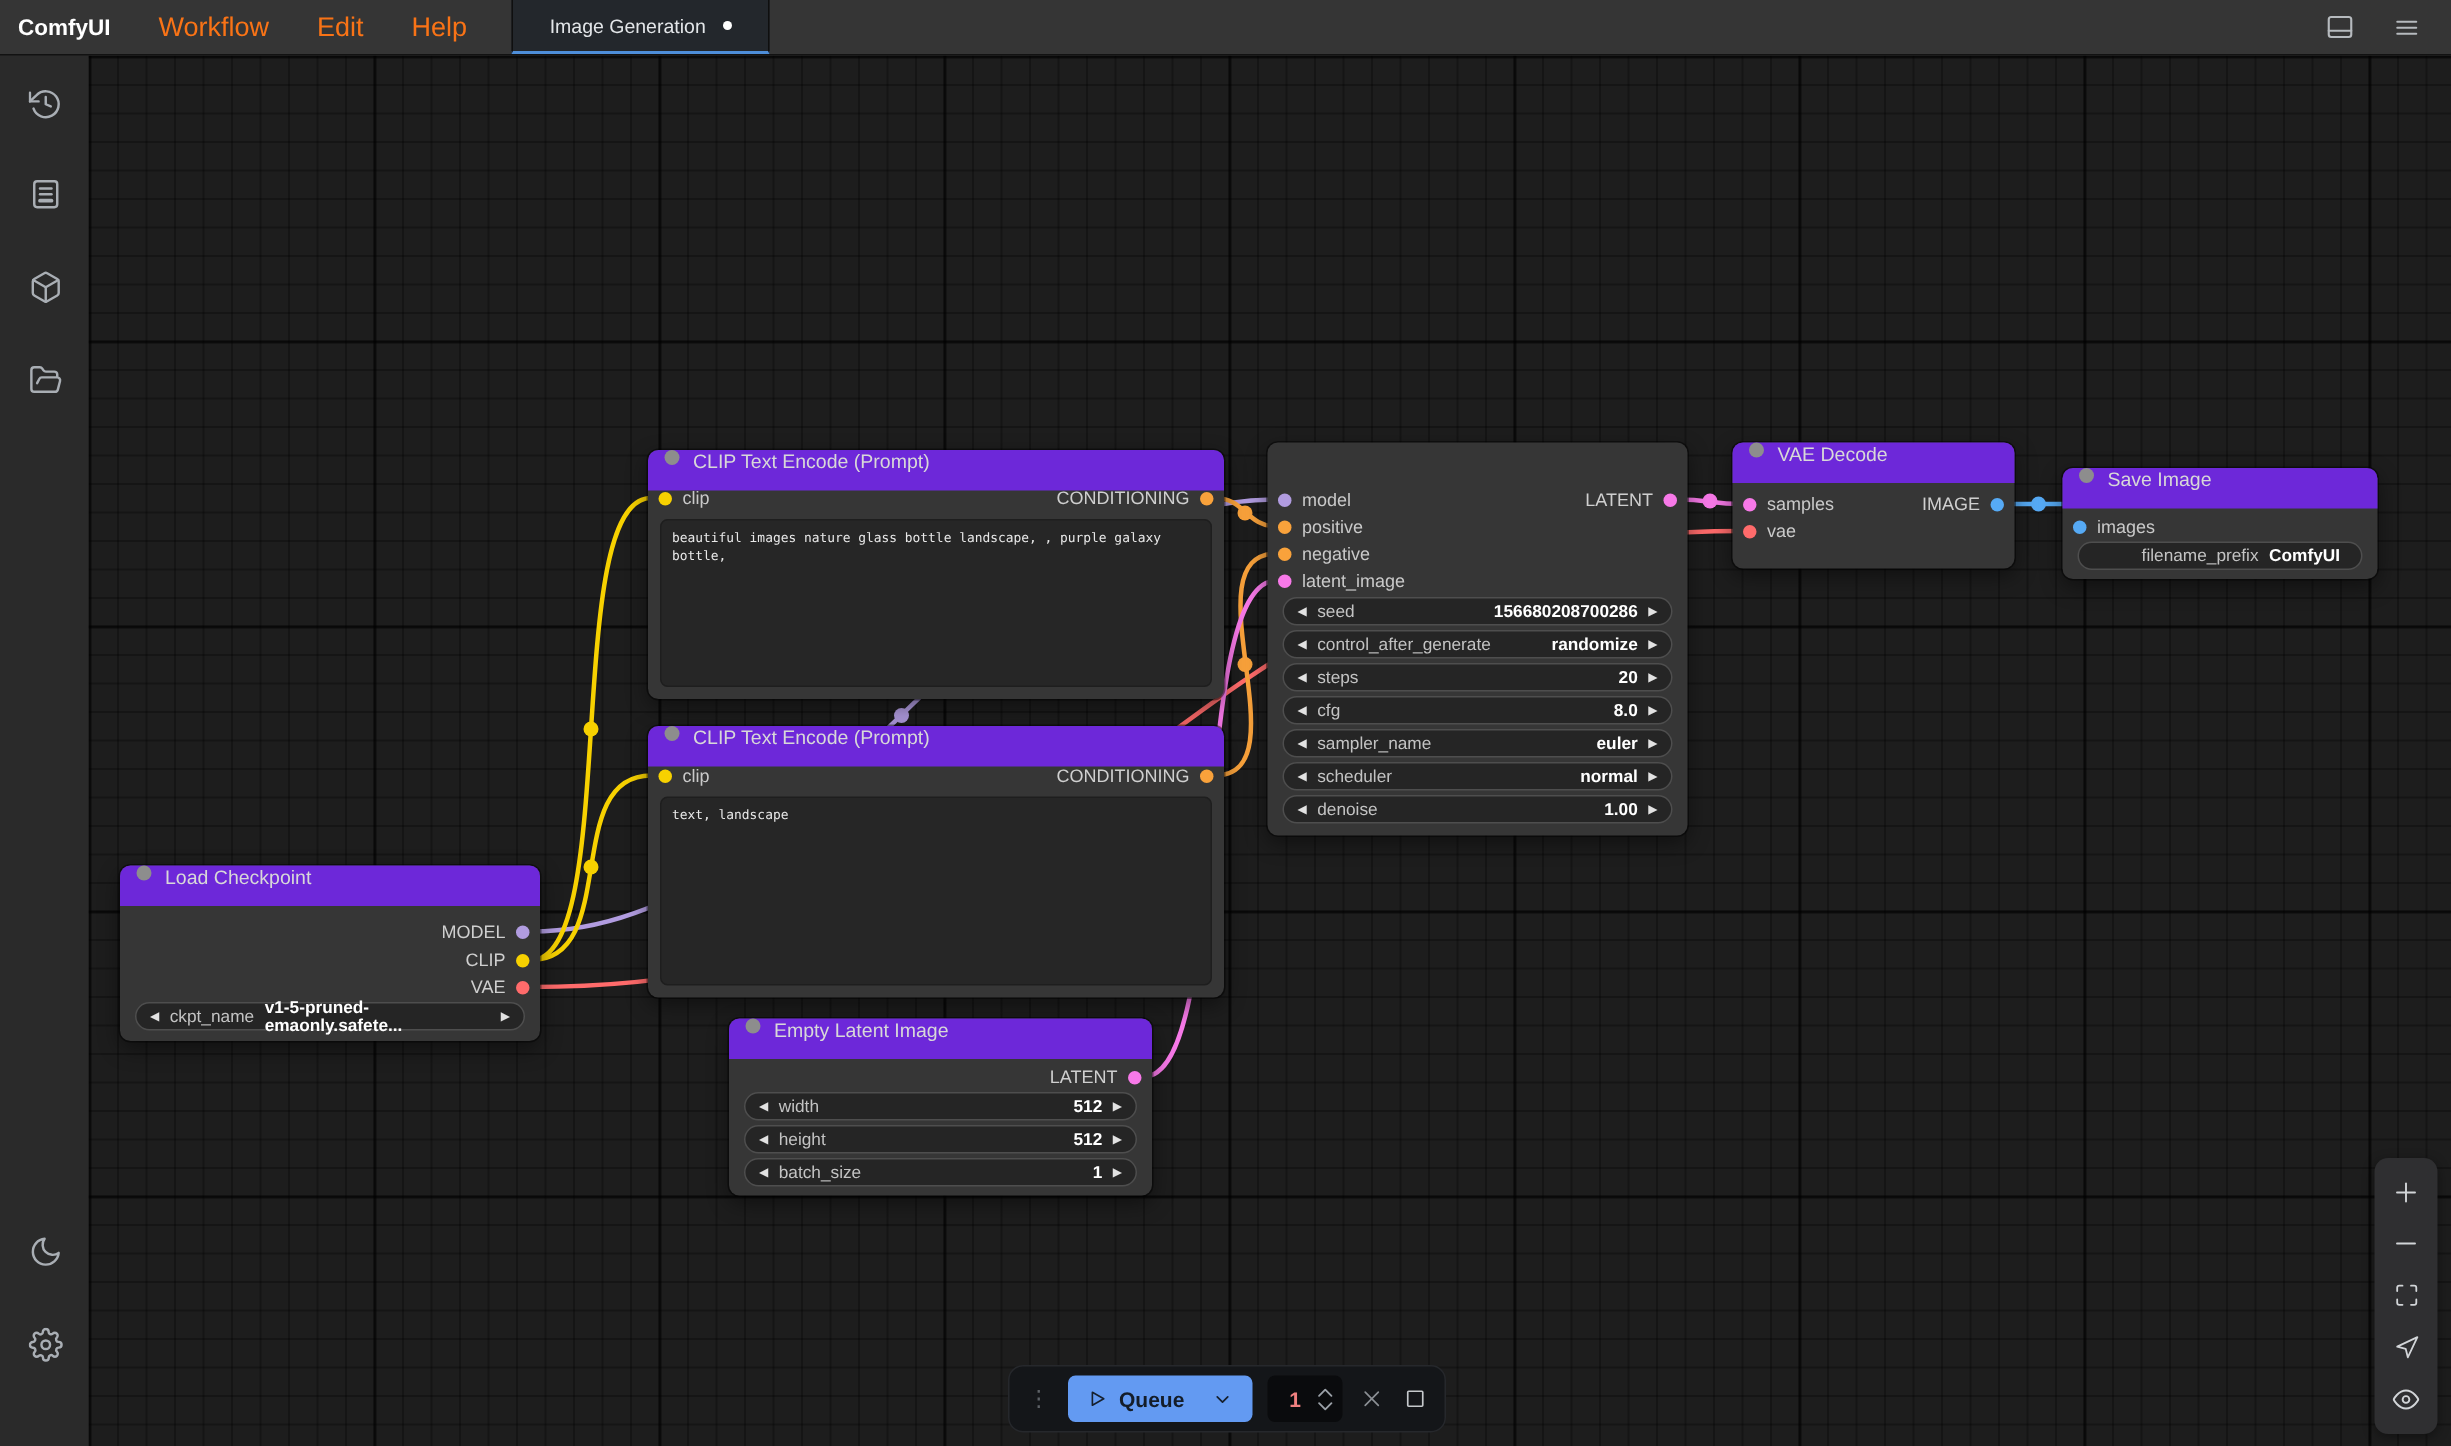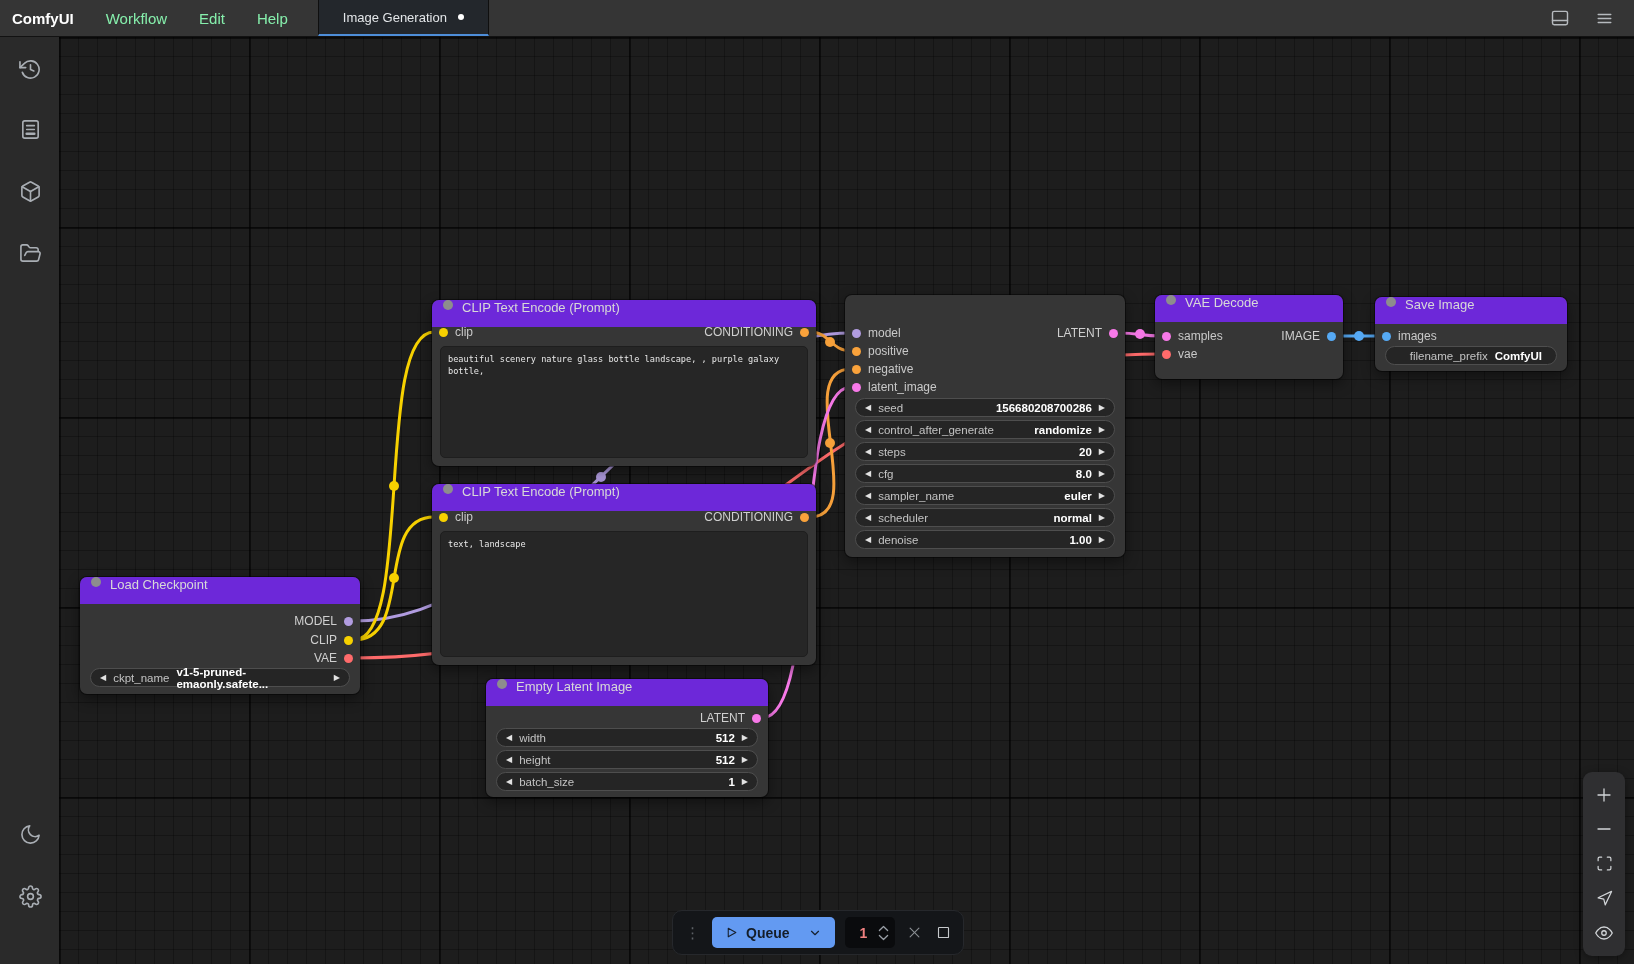--- a/index.html
+++ b/index.html
@@ -2,21 +2,21 @@
 <html><head>
 <meta charset="utf-8">
 <style>
   *{margin:0;padding:0;box-sizing:border-box}
   html,body{width:1634px;height:964px;overflow:hidden}
   body{position:relative;background:#1d1d1d;font-family:"Liberation Sans",sans-serif;-webkit-font-smoothing:antialiased}
 
   
   .menubar{position:absolute;top:0;left:0;width:1634px;height:37px;background:#353535;display:flex;align-items:stretch;z-index:20;border-bottom:1px solid #121212}
   .logo{display:flex;align-items:center;padding:0 16px 0 12px;color:#fff;font-weight:bold;font-size:15px}
-  .menu-item{display:flex;align-items:center;padding:0 16px;color:#86efac;font-size:15px;cursor:default}
+  .menu-item{display:flex;align-items:center;padding:0 16px;color:#f97316;font-size:18px;cursor:default}
   .tab{display:flex;align-items:center;gap:11px;margin-left:14px;padding:0 24px;background:#23272c;border-left:1px solid #0f0f0f;border-right:1px solid #0f0f0f;border-bottom:2px solid #4e8ed9;color:#e3e6e9;font-size:13px}
   .tab-dot{width:6px;height:6px;border-radius:50%;background:#ffffff}
   .menubar-right{margin-left:auto;display:flex;align-items:center;gap:20px;padding-right:18px}
   .topicon{display:flex;align-items:center;justify-content:center;width:24px;height:24px}
   .topicon svg{stroke:#b6babe;fill:none;stroke-width:1.7;stroke-linecap:round;stroke-linejoin:round}
 
   
   .sidebar{position:absolute;top:37px;left:0;width:59px;height:927px;background:#2a2a2a;z-index:15}
   .side-icon{position:absolute;left:17px;width:26px;height:26px;display:flex;align-items:center;justify-content:center}
   .side-icon svg{stroke:#a9aeb4;fill:none;stroke-width:1.7;stroke-linecap:round;stroke-linejoin:round}
@@ -125,21 +125,21 @@
     <span class="node-title-text">CLIP Text Encode (Prompt)</span>
   </div>
   <div class="port in" style="top:23px">
     <span class="pdot" style="background: rgb(247, 209, 0);"></span>
     <span>clip</span>
   </div>
   <div class="port out" style="top:23px">
     <span>CONDITIONING</span>
     <span class="pdot" style="background: rgb(249, 162, 59);"></span>
   </div>
-  <div class="prompt" style="top:46px;height:112px">beautiful scenery nature glass bottle landscape, , purple galaxy bottle,</div>
+  <div class="prompt" style="top:46px;height:112px">beautiful images nature glass bottle landscape, , purple galaxy bottle,</div>
 </div>
 
 <div class="node" style="left:432px;top:484px;width:384px;height:181px">
   <div class="node-title">
     <span class="collapse-dot" style="background: rgb(141, 141, 141);"></span>
     <span class="node-title-text">CLIP Text Encode (Prompt)</span>
   </div>
   <div class="port in" style="top:24px">
     <span class="pdot" style="background: rgb(247, 209, 0);"></span>
     <span>clip</span>
@@ -228,21 +228,21 @@
   <div class="port in" style="top:50px">
     <span class="pdot" style="background: rgb(255, 107, 107);"></span>
     <span>vae</span>
   </div>
   <div class="port out" style="top:32px">
     <span>IMAGE</span>
     <span class="pdot" style="background: rgb(86, 170, 245);"></span>
   </div>
 </div>
 
-<div class="node" style="left:1375px;top:297px;width:192px;height:74px">
+<div class="node" style="left:1375px;top:312px;width:210px;height:74px">
   <div class="node-title">
     <span class="collapse-dot" style="background: rgb(141, 141, 141);"></span>
     <span class="node-title-text">Save Image</span>
   </div>
   <div class="port in" style="top:30px">
     <span class="pdot" style="background: rgb(86, 170, 245);"></span>
     <span>images</span>
   </div>
   <div class="widget text-widget" style="top:49px">
     <span>filename_prefix</span>

